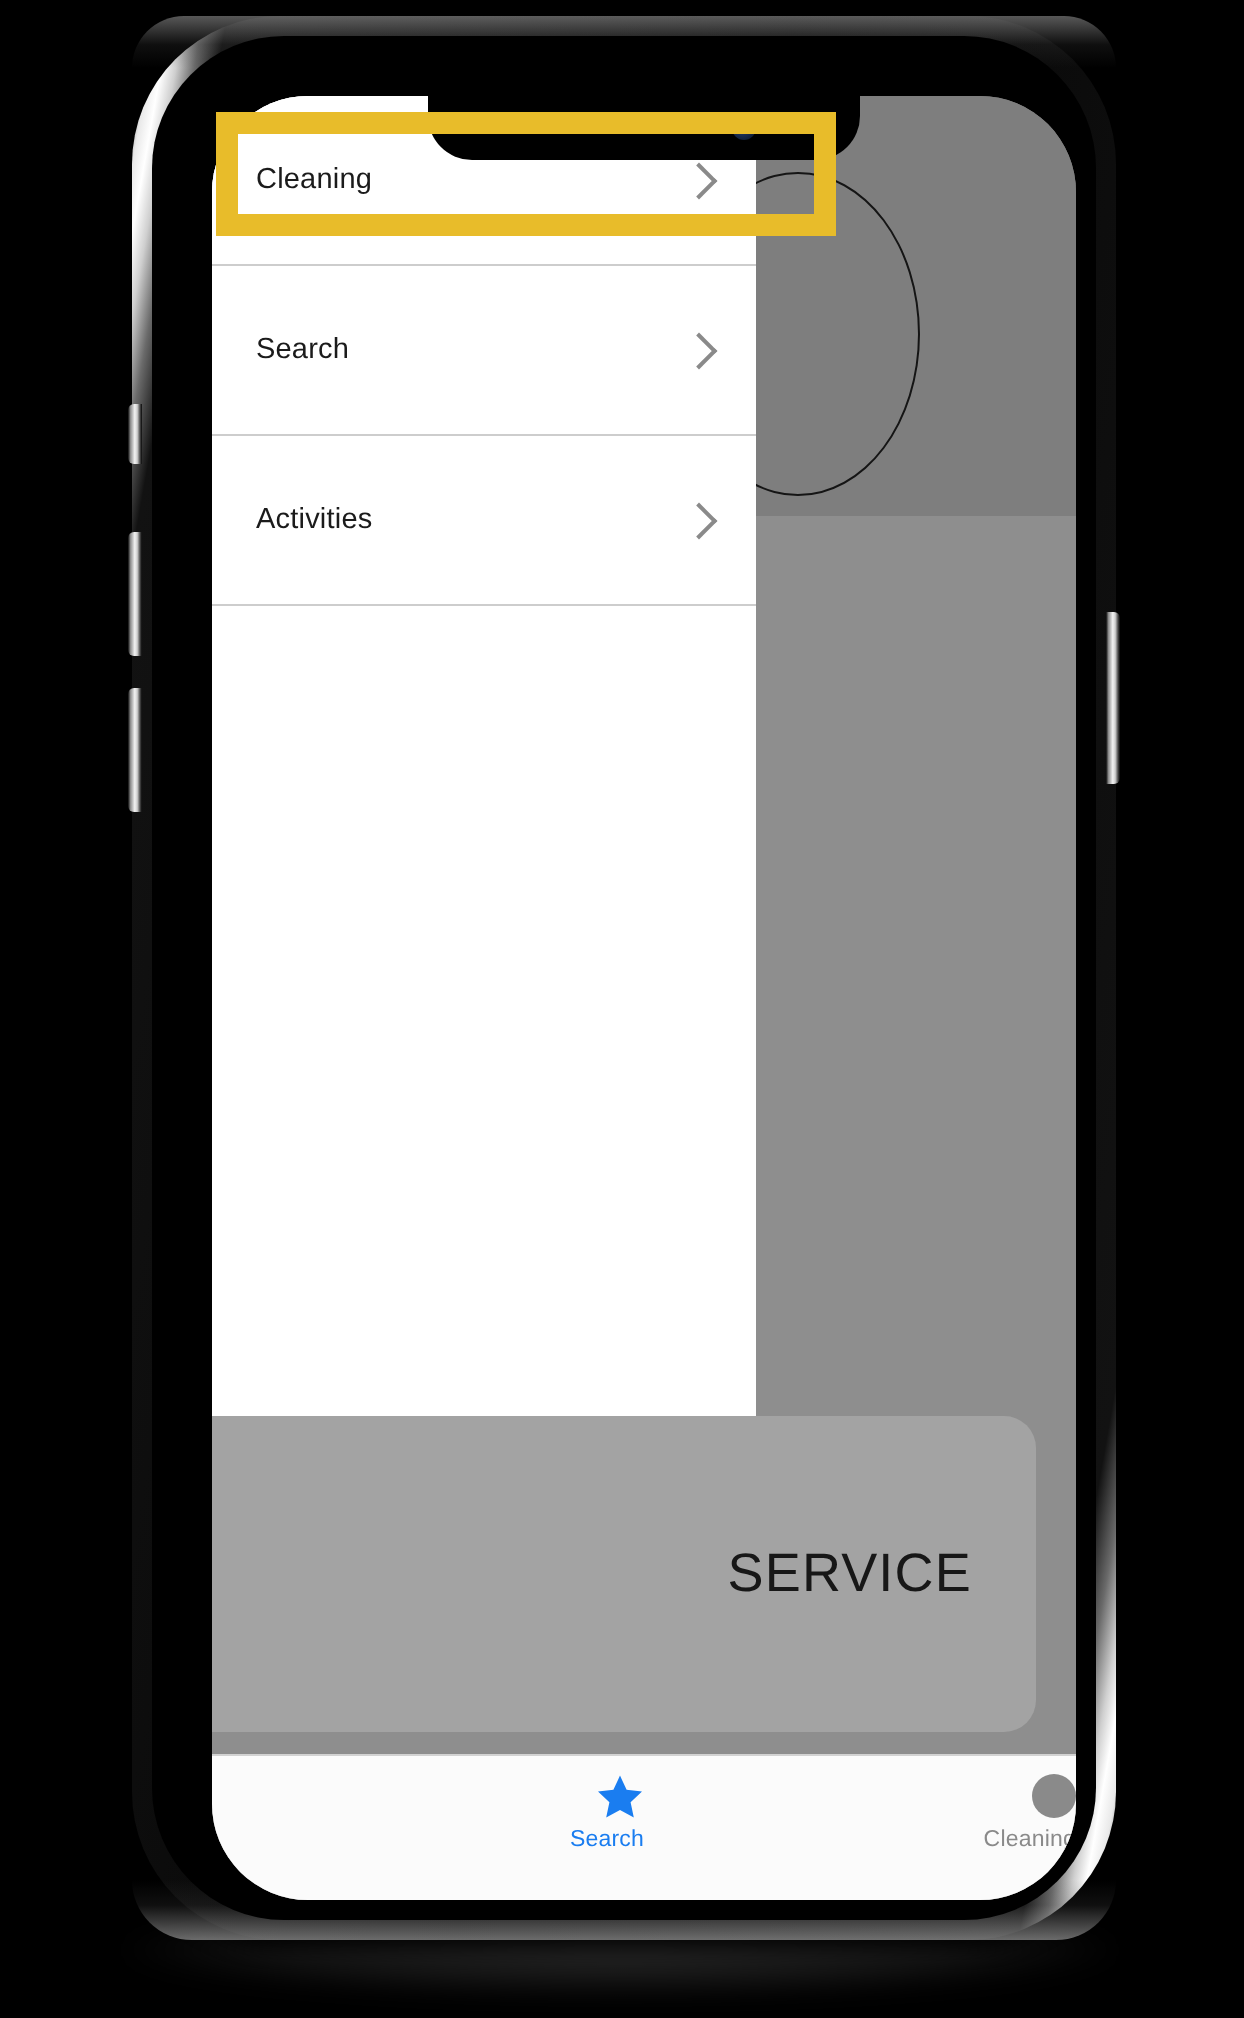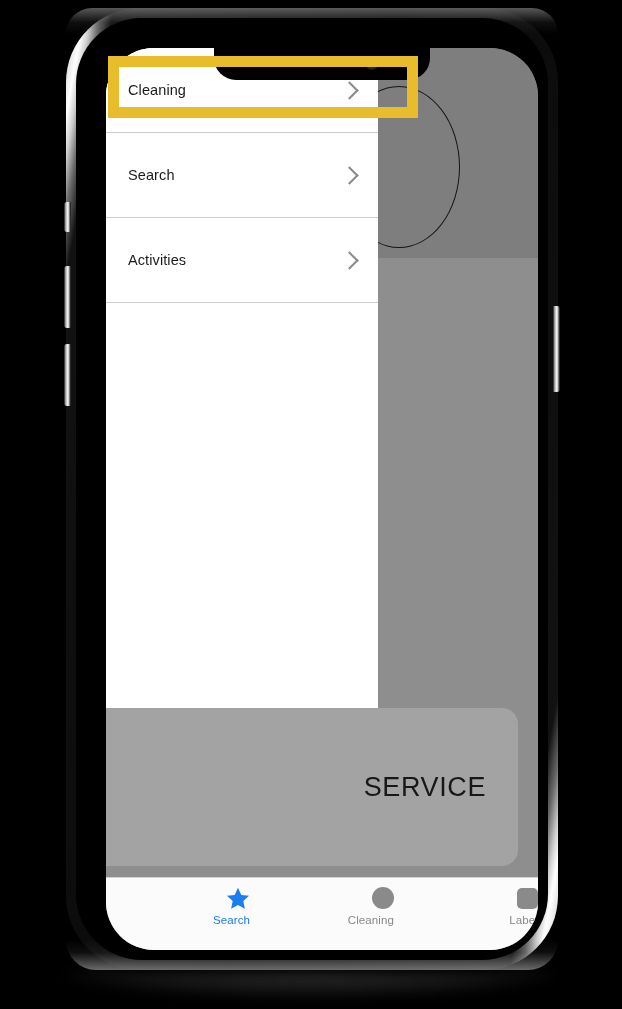--- a/index.html
+++ b/index.html
@@ -348,25 +348,19 @@
           <span class="tab-label">Search</span>
         </div>
 
         <div class="tab">
           <span class="tab-icon">
             <span class="icon-circle"></span>
           </span>
           <span class="tab-label">Cleaning</span>
         </div>
 
-        <div class="tab">
-          <span class="tab-icon">
-            <span class="icon-square"></span>
-          </span>
-          <span class="tab-label">Label</span>
-        </div>
       </div>
 
     </div>
   </div>
 </div>
 
 <div id="highlight-box"></div>
 
 </body></html>

